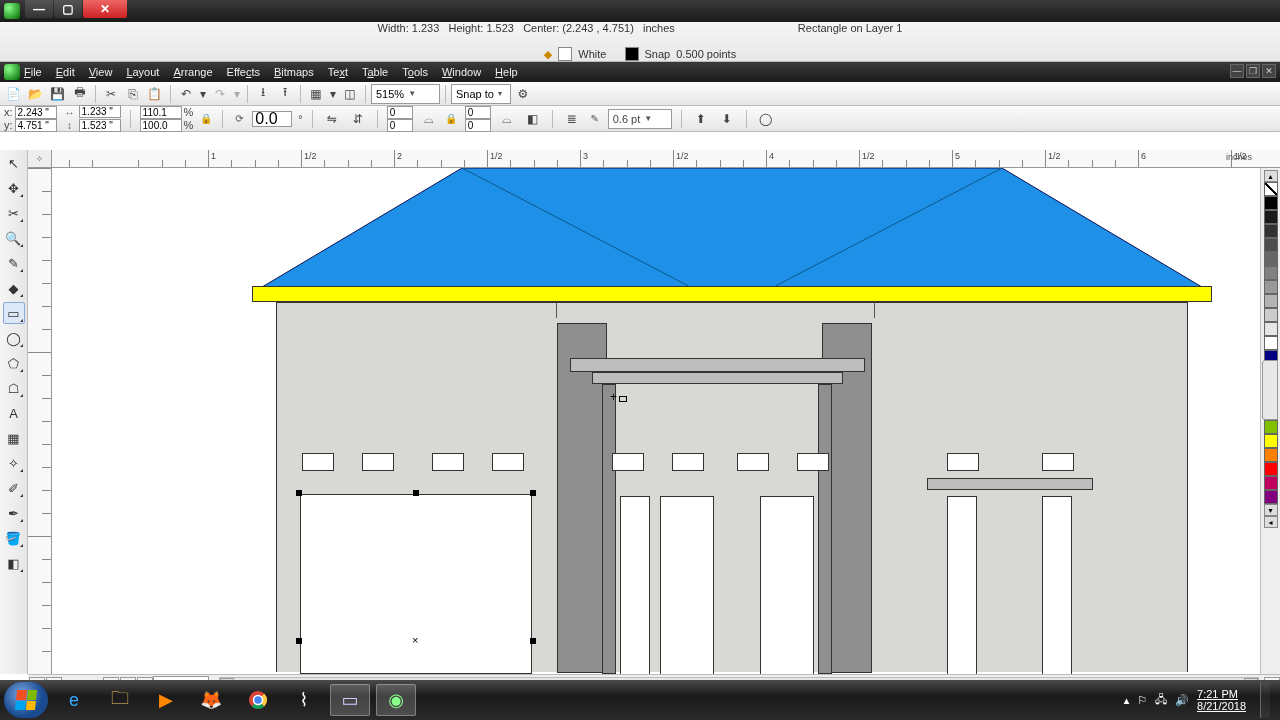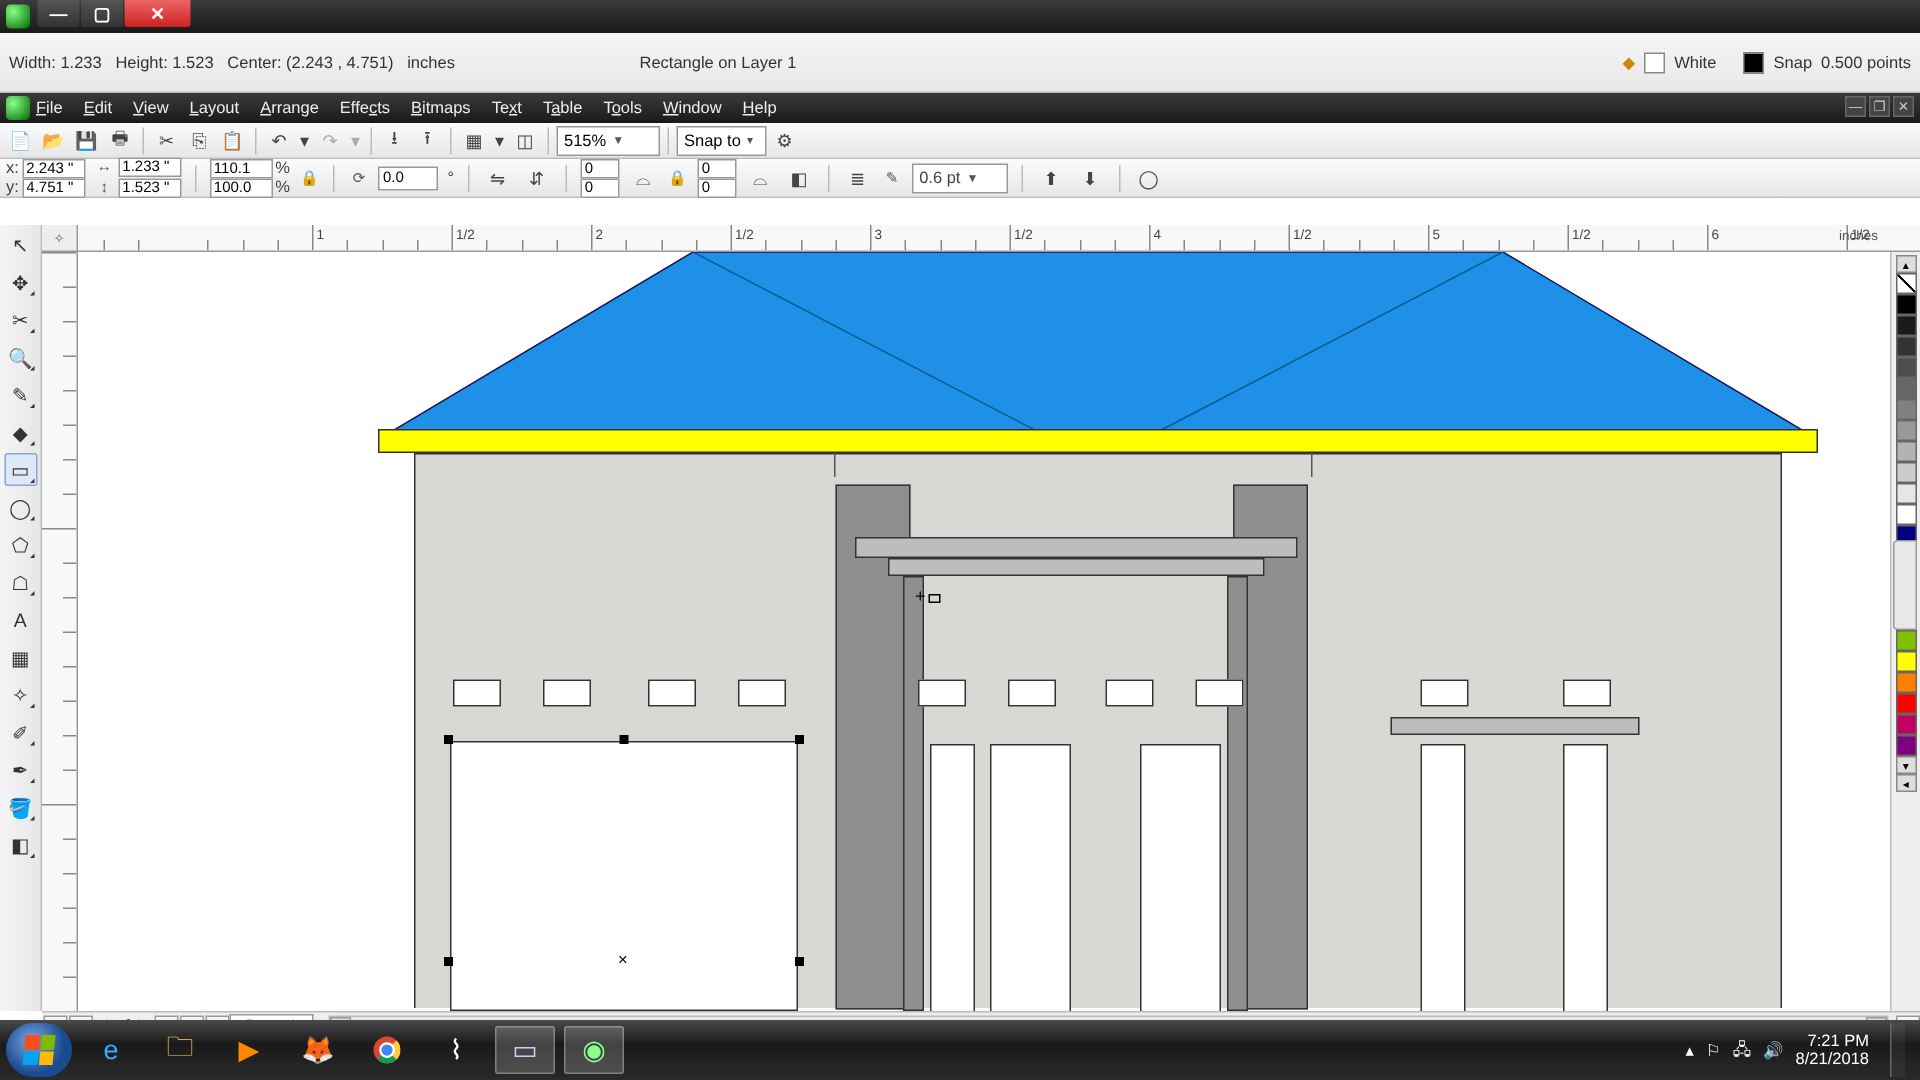--- a/index.html
+++ b/index.html
@@ -8,39 +8,39 @@
 
 .titlebar { height: 22px; background: linear-gradient(#3a3a3a, #1a1a1a); color: #fff; display: flex; align-items: center; padding-left: 4px; }
 .titlebar .icon { width: 16px; height: 16px; background: radial-gradient(circle at 30% 30%, #8f8, #060); border-radius: 3px; margin-right: 4px; }
 .titlebar .title { flex: 1; font-size: 12px; }
 .winbtns { display: flex; height: 100%; }
 .winbtns div { width: 28px; height: 18px; margin-left: 1px; display: flex; align-items: center; justify-content: center; font-size: 12px; font-weight: bold; border-radius: 0 0 2px 2px; }
 .winbtns .min, .winbtns .max { background: linear-gradient(#555,#333); color: #fff; }
 .winbtns .close { background: linear-gradient(#e66,#c22); color: #fff; width: 44px; }
 
 
-.propbar { height: 40px; background: linear-gradient(#f5f5f5,#e8e8e8); border-bottom: 1px solid #bbb; display: flex; align-items: center; padding: 0 6px; gap: 8px; color: #333; }
+.propbar { height: 40px; background: linear-gradient(#f5f5f5,#e8e8e8); border-bottom: 1px solid #bbb; display: flex; align-items: center; padding: 0 6px; gap: 8px; color: #333; flex-direction: column; }
 .propbar .left { flex: 1; display: flex; flex-direction: column; gap: 2px; }
 .propbar .right { display: flex; align-items: center; gap: 6px; }
 .swatch-sm { width: 14px; height: 14px; border: 1px solid #888; }
 
 
 .menubar { height: 20px; background: linear-gradient(#3a3a3a,#1a1a1a); color: #eee; display: flex; align-items: center; padding-left: 24px; gap: 14px; position: relative; }
 .menubar .mitem { cursor: default; }
 .menubar .mitem u { text-decoration: underline; }
 .menubar .docbtns { position: absolute; right: 4px; top: 2px; display: flex; gap: 2px; }
 .menubar .docbtns div { width: 14px; height: 14px; background: #444; color: #ccc; font-size: 9px; display: flex; align-items: center; justify-content: center; border: 1px solid #666; }
 
 
 .toolbar { height: 24px; background: linear-gradient(#fcfcfc,#e6e6e6); border-bottom: 1px solid #bbb; display: flex; align-items: center; padding: 0 4px; gap: 2px; }
 .tbtn { width: 20px; height: 20px; display: flex; align-items: center; justify-content: center; border: 1px solid transparent; border-radius: 2px; color: #444; font-size: 12px; }
 .tsep { width: 1px; height: 18px; background: #bbb; margin: 0 3px; }
 .tcombo { height: 20px; border: 1px solid #999; background: #fff; padding: 0 4px; display: flex; align-items: center; gap: 4px; font-size: 11px; }
 .tcombo .arrow { font-size: 8px; color: #555; }
-.tinput { width: 46px; height: 16px; border: 1px solid #999; background: #fff; font-size: 10px; padding: 0 2px; }
+.tinput { width: 46px; height: 16px; border: 1px solid #999; background: #fff; font-size: 16px; padding: 0 2px; }
 
 .toolbar2 { height: 26px; background: linear-gradient(#fcfcfc,#e6e6e6); border-bottom: 1px solid #bbb; display: flex; align-items: center; padding: 0 4px; gap: 6px; color: #444; font-size: 10px; }
 .coord-box { display: flex; flex-direction: column; line-height: 12px; }
 .coord-box .row { display: flex; align-items: center; gap: 2px; }
 .coord-box input { width: 42px; height: 13px; border: 1px solid #999; font-size: 10px; padding: 0 2px; }
 .miniico { width: 14px; height: 14px; display: flex; align-items: center; justify-content: center; font-size: 10px; color: #555; }
 
 
 .workspace { position: absolute; top: 150px; left: 0; right: 0; bottom: 46px; display: flex; }
 .toolbox { width: 28px; background: linear-gradient(90deg,#f5f5f5,#e6e6e6); border-right: 1px solid #bbb; display: flex; flex-direction: column; align-items: center; padding-top: 2px; gap: 3px; position: relative; }
@@ -99,21 +99,21 @@
 .hscroll .arr { width: 14px; height: 12px; background: #ddd; border: 1px solid #999; font-size:8px; display:flex;align-items:center;justify-content:center; }
 
 
 .taskbar { position: absolute; left: 0; right: 0; bottom: 0; height: 40px; background: linear-gradient(#4a4a4a, #1a1a1a 40%, #2a2a2a); display: flex; align-items: center; padding: 0 4px; }
 .startbtn { width: 44px; height: 36px; border-radius: 22px; background: radial-gradient(circle at 40% 35%, #79a8e0, #1a4a90 60%); display:flex;align-items:center;justify-content:center; }
 .startbtn .flag { width:20px; height:20px; display:grid; grid-template-columns:1fr 1fr; grid-template-rows:1fr 1fr; gap:1px; transform: skewX(-6deg); }
 .startbtn .flag div:nth-child(1){background:#f25022;} .startbtn .flag div:nth-child(2){background:#7fba00;} .startbtn .flag div:nth-child(3){background:#00a4ef;} .startbtn .flag div:nth-child(4){background:#ffb900;}
 .tbicon { width: 40px; height: 32px; margin-left: 6px; border-radius: 2px; display:flex;align-items:center;justify-content:center; font-size:18px; }
 .tbicon.active { background: rgba(255,255,255,0.18); box-shadow: inset 0 0 0 1px rgba(255,255,255,0.3); }
 .tray { margin-left: auto; display: flex; align-items: center; gap: 8px; color: #fff; font-size: 10px; padding-right: 6px; }
-.tray .clock { text-align: right; line-height: 12px; }
+.tray .clock { text-align: left; line-height: 12px; text-decoration: underline; }
 .showdesk { width: 10px; height: 36px; border-left: 1px solid #666; margin-left: 6px; background: rgba(255,255,255,0.05); }
 
 .vscroll { position:absolute; top:0; right:0; width:16px; bottom:0; background:#eee; border-left:1px solid #bbb; display:flex; flex-direction:column; }
 </style>
 </head>
 <body>
 
 <div class="titlebar">
   <div class="icon"></div>
   <div class="winbtns">

